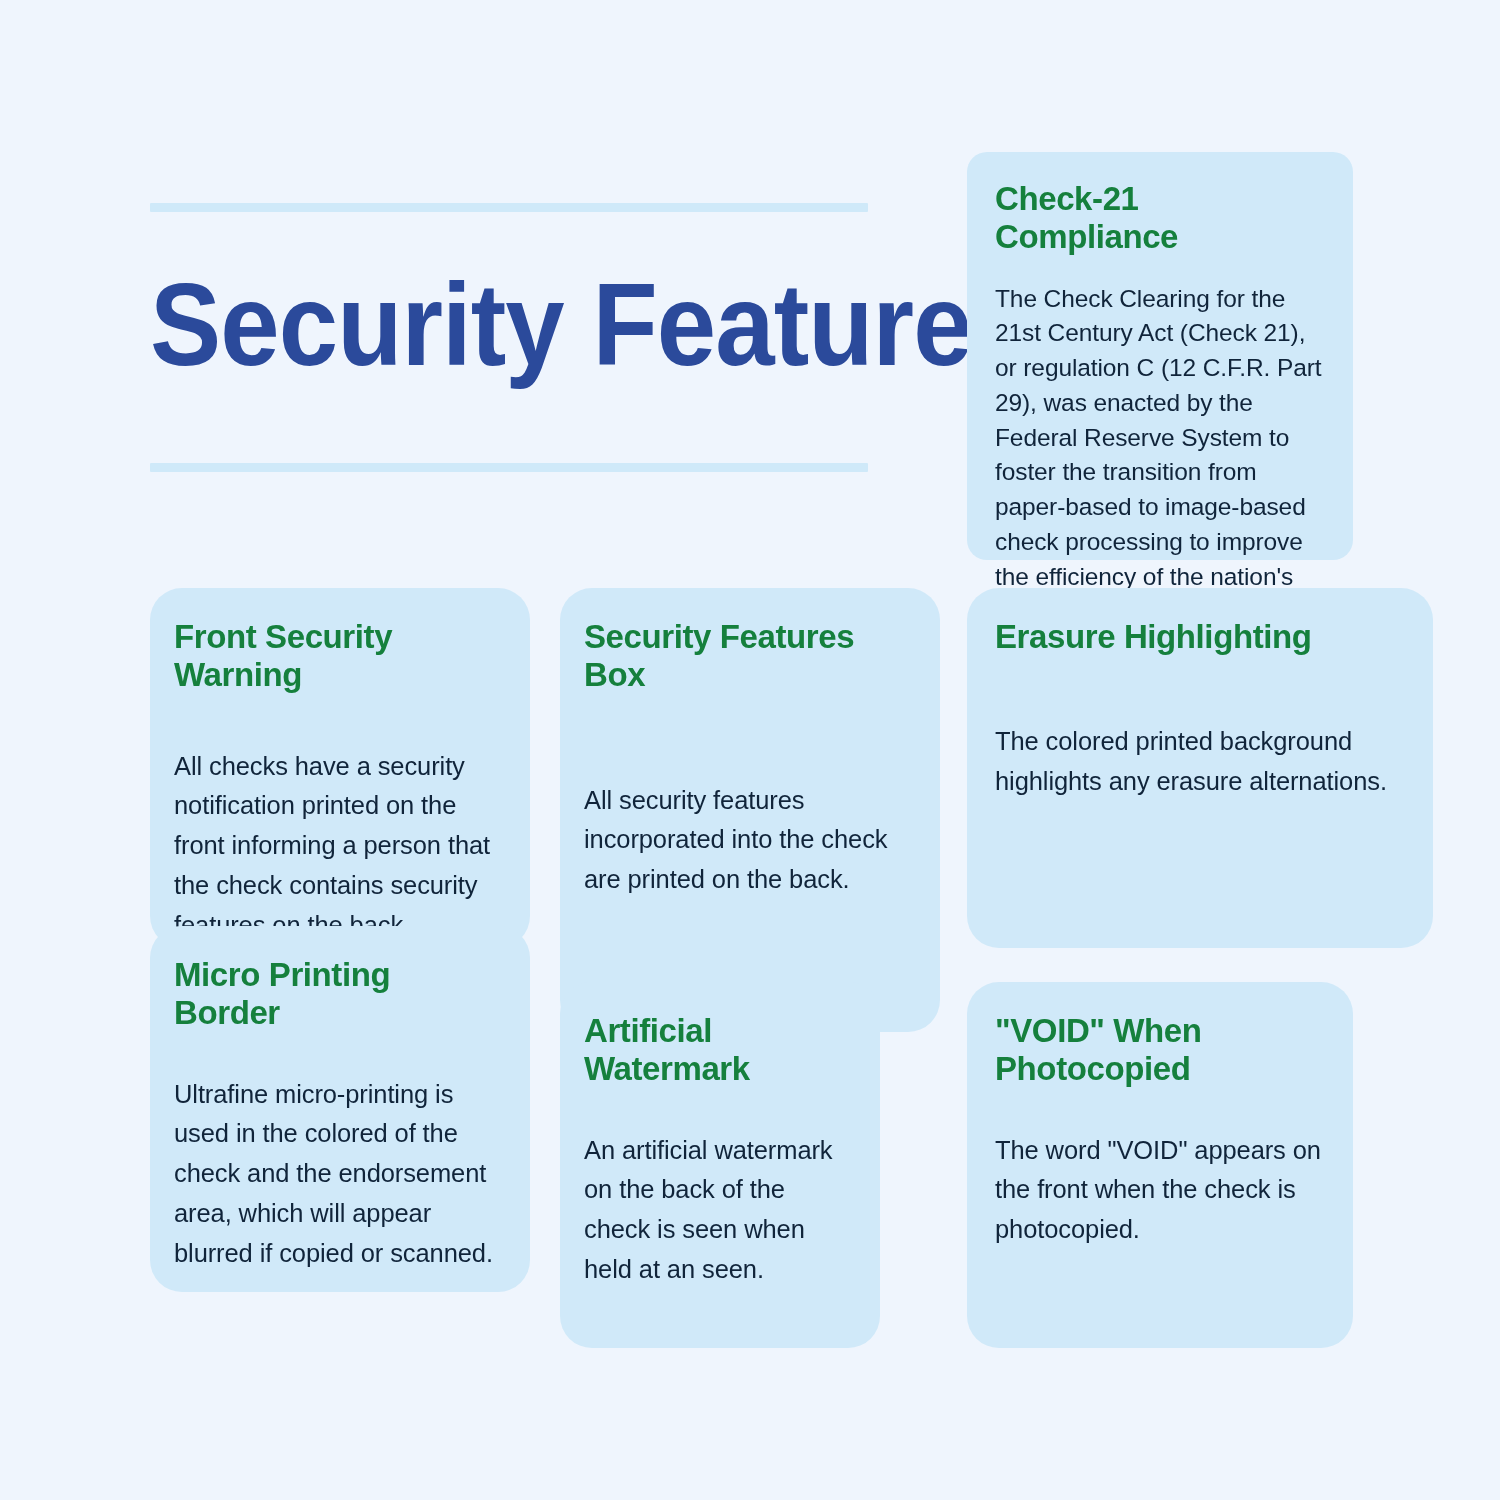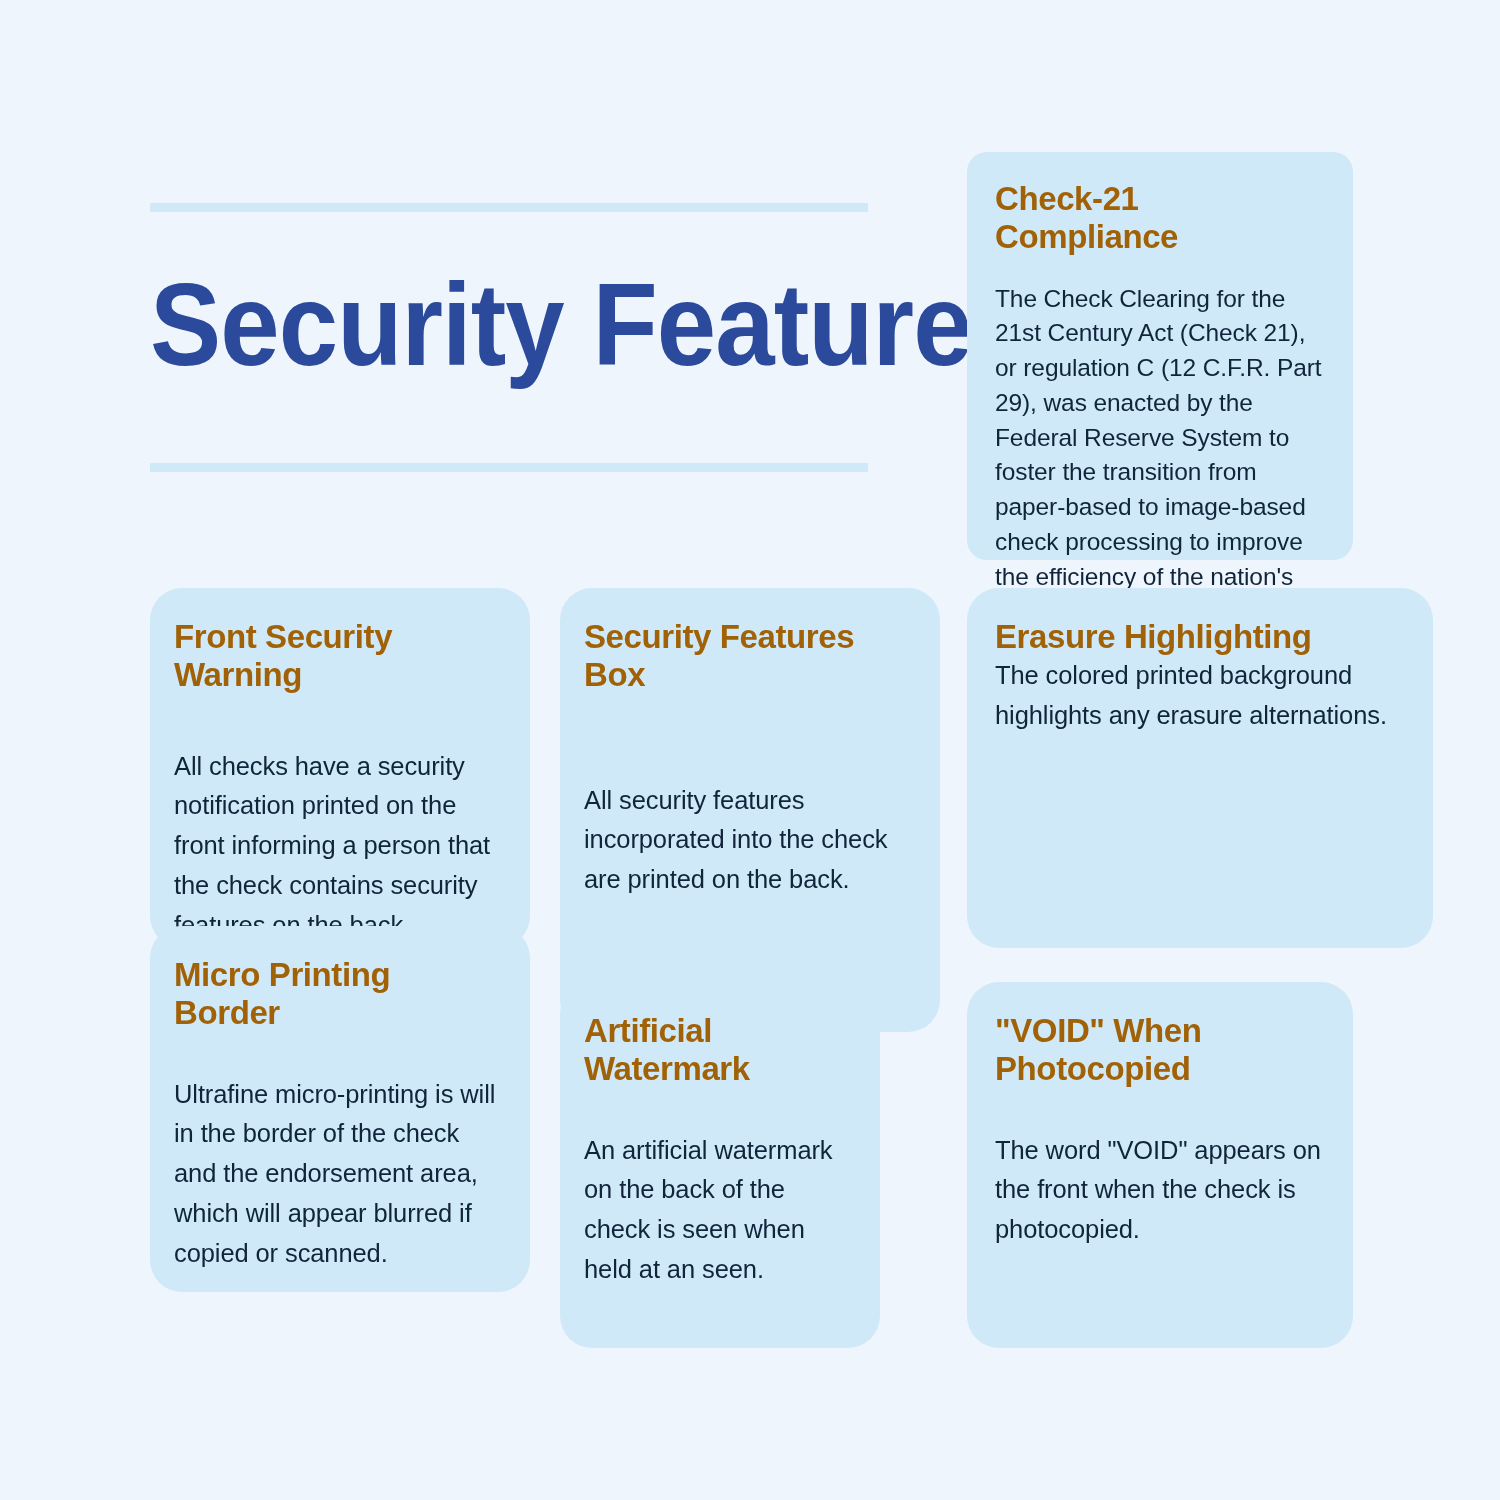--- a/index.html
+++ b/index.html
@@ -61,21 +61,21 @@
     background: #d0e9f9;
     border-radius: 32px;
     box-sizing: border-box;
     padding: 36px 32px 30px 24px;
   }
   .card-title {
     margin: 0;
     font-size: 33px;
     line-height: 1.16;
     font-weight: 700;
-    color: #a16207;
+    color: #15803d;
     letter-spacing: -0.4px;
   }
   .card-body {
     margin: 0;
     font-size: 25.5px;
     line-height: 1.56;
     color: #10243a;
     letter-spacing: -0.1px;
   }
 
@@ -108,21 +108,21 @@
   #card-features-box {
     left: 560px; top: 588px; width: 380px; height: 444px;
     padding: 30px 30px 24px 24px;
   }
   #card-features-box .card-body { margin-top: 86px; }
 
   #card-erasure {
     left: 967px; top: 588px; width: 466px; height: 360px;
     padding: 30px 30px 24px 28px;
   }
-  #card-erasure .card-body { }
+  #card-erasure .card-body { margin-top: 66px; }
 
   
   #card-micro-printing {
     left: 150px; top: 926px; width: 380px; height: 366px;
     padding: 30px 30px 24px 24px;
   }
   #card-micro-printing .card-body { margin-top: 42px; }
 
   #card-watermark {
     left: 560px; top: 982px; width: 320px; height: 366px;
@@ -162,21 +162,21 @@
     <p class="card-body">All security features incorporated into the check are printed on the back.</p>
   </div>
 
   <div class="card" id="card-erasure">
     <h2 class="card-title">Erasure Highlighting</h2>
     <p class="card-body">The colored printed background highlights any erasure alternations.</p>
   </div>
 
   <div class="card" id="card-micro-printing">
     <h2 class="card-title">Micro Printing Border</h2>
-    <p class="card-body">Ultrafine micro-printing is will in the border of the check and the endorsement area, which will appear blurred if copied or scanned.</p>
+    <p class="card-body">Ultrafine micro-printing is used in the colored of the check and the endorsement area, which will appear blurred if copied or scanned.</p>
   </div>
 
   <div class="card" id="card-watermark">
     <h2 class="card-title">Artificial Watermark</h2>
     <p class="card-body">An artificial watermark on the back of the check is seen when held at an seen.</p>
   </div>
 
   <div class="card" id="card-void">
     <h2 class="card-title">"VOID" When Photocopied</h2>
     <p class="card-body">The word "VOID" appears on the front when the check is photocopied.</p>

